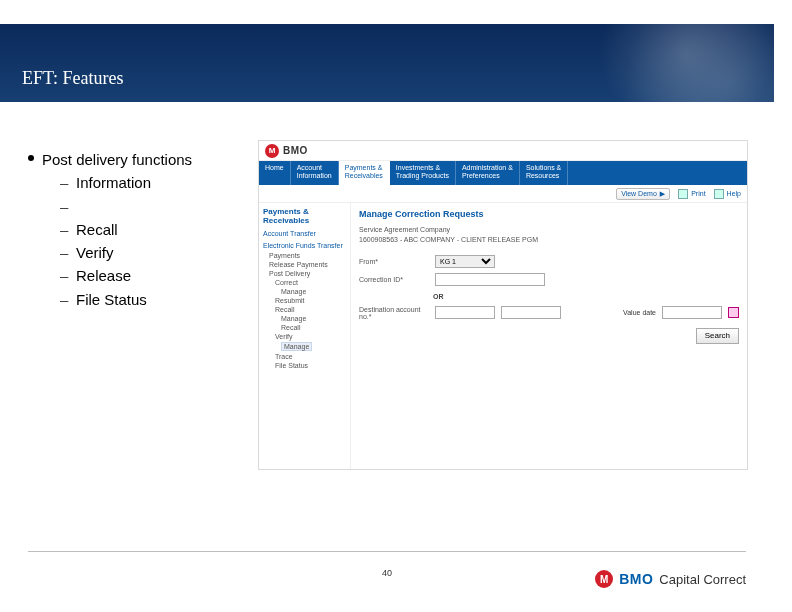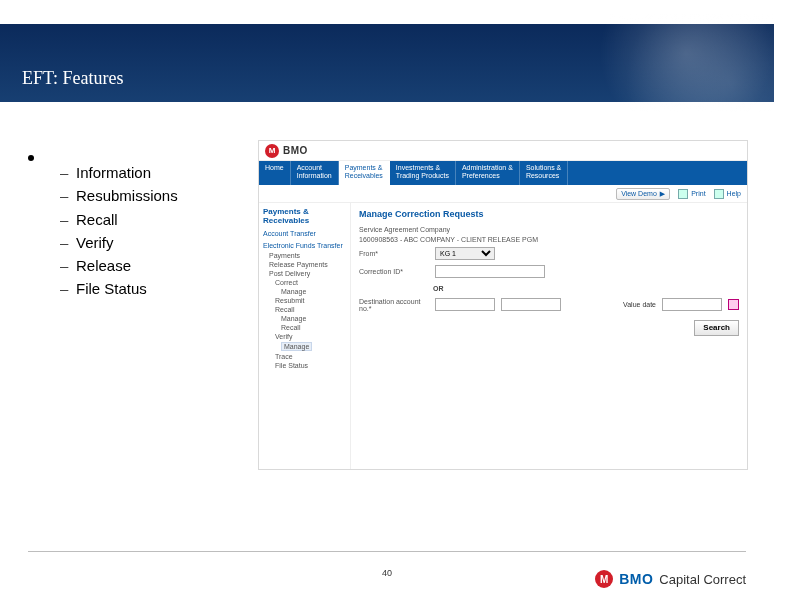--- a/index.html
+++ b/index.html
@@ -46,32 +46,32 @@
   .side { width: 92px; border-right:1px solid #eee; padding:4px 4px; font-size:7px; color:#555; }
   .side h4 { color:#0a5aa6; font-size:8px; margin-bottom:3px; }
   .side .grp { margin-top:5px; }
   .side .grp .h { color:#0a5aa6; font-size:7px; margin-bottom:2px; }
   .side .items div { padding:1px 0 1px 6px; }
   .side .sel { background:#e7eef7; border:1px solid #c8d6ea; padding:0 2px; display:inline-block; }
 
   .main { flex:1; padding:6px 8px; }
   .main h3 { color:#0a5aa6; font-size:9px; }
   .meta { margin-top:6px; font-size:7px; color:#555; line-height:1.4; }
-  .form { font-size:7px; }
+  .form { margin-top:8px; font-size:7px; }
   .form .row { display:flex; align-items:center; gap:6px; min-height:18px; }
   .form label { width:70px; color:#555; }
   .form select, .form input[type=text] { height:13px; font-size:7px; border:1px solid #aaa; }
   .form input.short { width:110px; }
   .form input.tiny { width:60px; }
   .or { margin: 4px 0 4px 74px; font-weight:bold; color:#444; }
   .date-row { display:flex; align-items:center; gap:6px; }
   .date-row .spacer { flex:1; }
   .cal { width:11px; height:11px; border:1px solid #b07; background:#fce; display:inline-block; }
   .search-row { display:flex; justify-content:flex-end; margin-top:6px; }
-  .btn { height:16px; font-size:8px; border:1px solid #aaa; background:linear-gradient(#fff,#e7e7e7); padding:0 8px;font-weight:bold; }
+  .btn { height:16px; font-size:8px; border:1px solid #aaa; background:linear-gradient(#fff,#e7e7e7); padding:0 8px; }
 
   
   .hr { position:absolute; left:28px; right:28px; bottom:60px; height:1px; background:#bdbdbd; }
   .pagenum { position:absolute; left:50%; transform:translateX(-50%); bottom:34px; font-size:9px; color:#333; }
   .footer-logo { position:absolute; right:28px; bottom:24px; display:flex; align-items:center; gap:6px; }
   .footer-logo .bmo-circle { width:18px; height:18px; font-size:10px; }
   .footer-logo .txt1 { font-weight:bold; font-size:14px; color:#005daa; letter-spacing:.5px; }
   .footer-logo .txt2 { font-size:13px; color:#333; }
 </style>
 </head>
@@ -80,29 +80,29 @@
 <div class="slide">
 
   <div class="banner">
     <div class="banner-globe"></div>
     <div class="banner-title">EFT: Features</div>
   </div>
 
   <div class="bullets">
     <div class="lvl1">
       <span class="dot"></span>
+      <span>Post delivery functions</span>
     </div>
     <div class="sub">
       <div class="row">
           <span class="dash">–</span>
           <span>Information</span>
         </div>
       <div class="row">
           <span class="dash">–</span>
-          <span>Resubmissions</span>
         </div>
       <div class="row">
           <span class="dash">–</span>
           <span>Recall</span>
         </div>
       <div class="row">
           <span class="dash">–</span>
           <span>Verify</span>
         </div>
       <div class="row">

